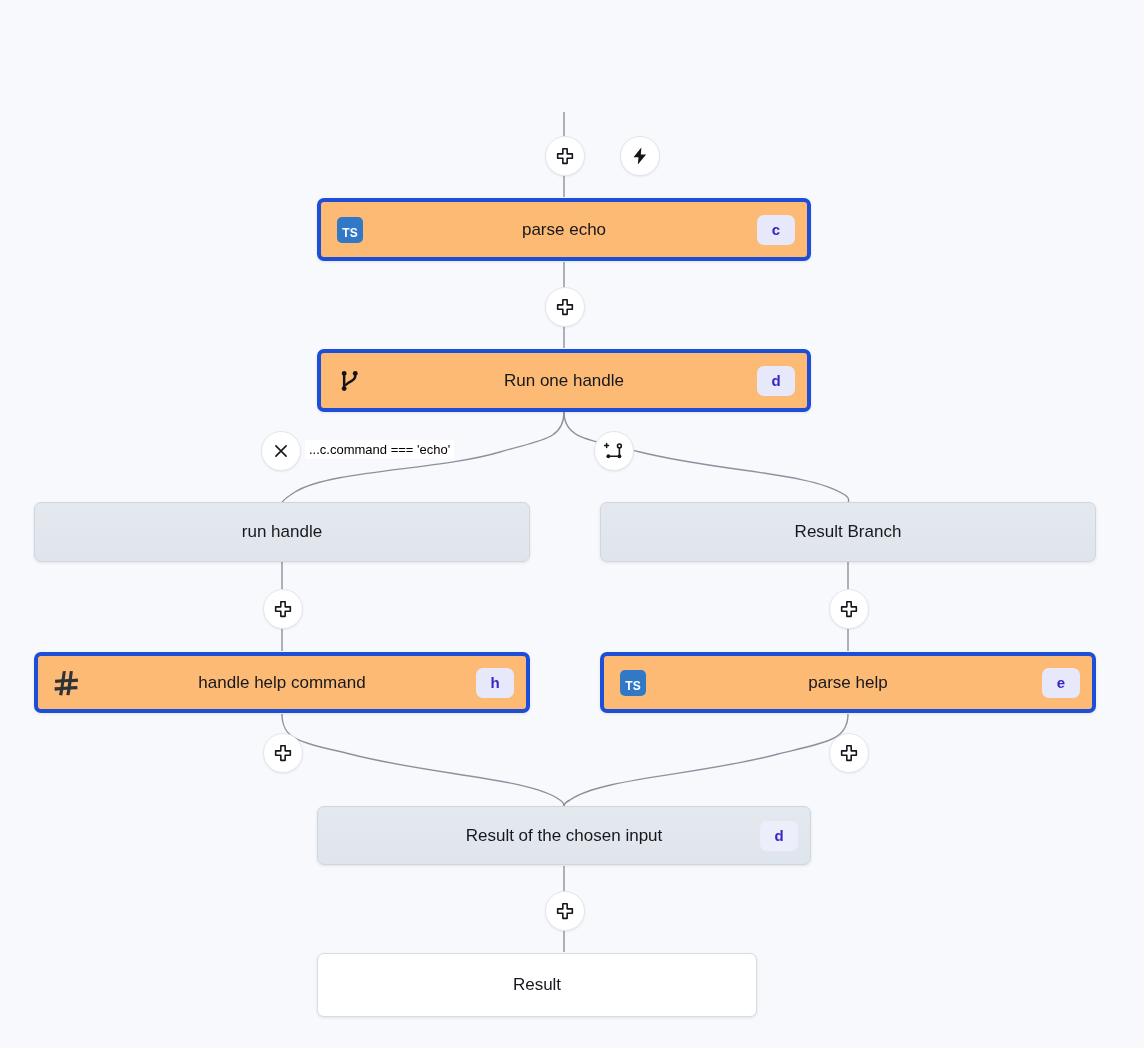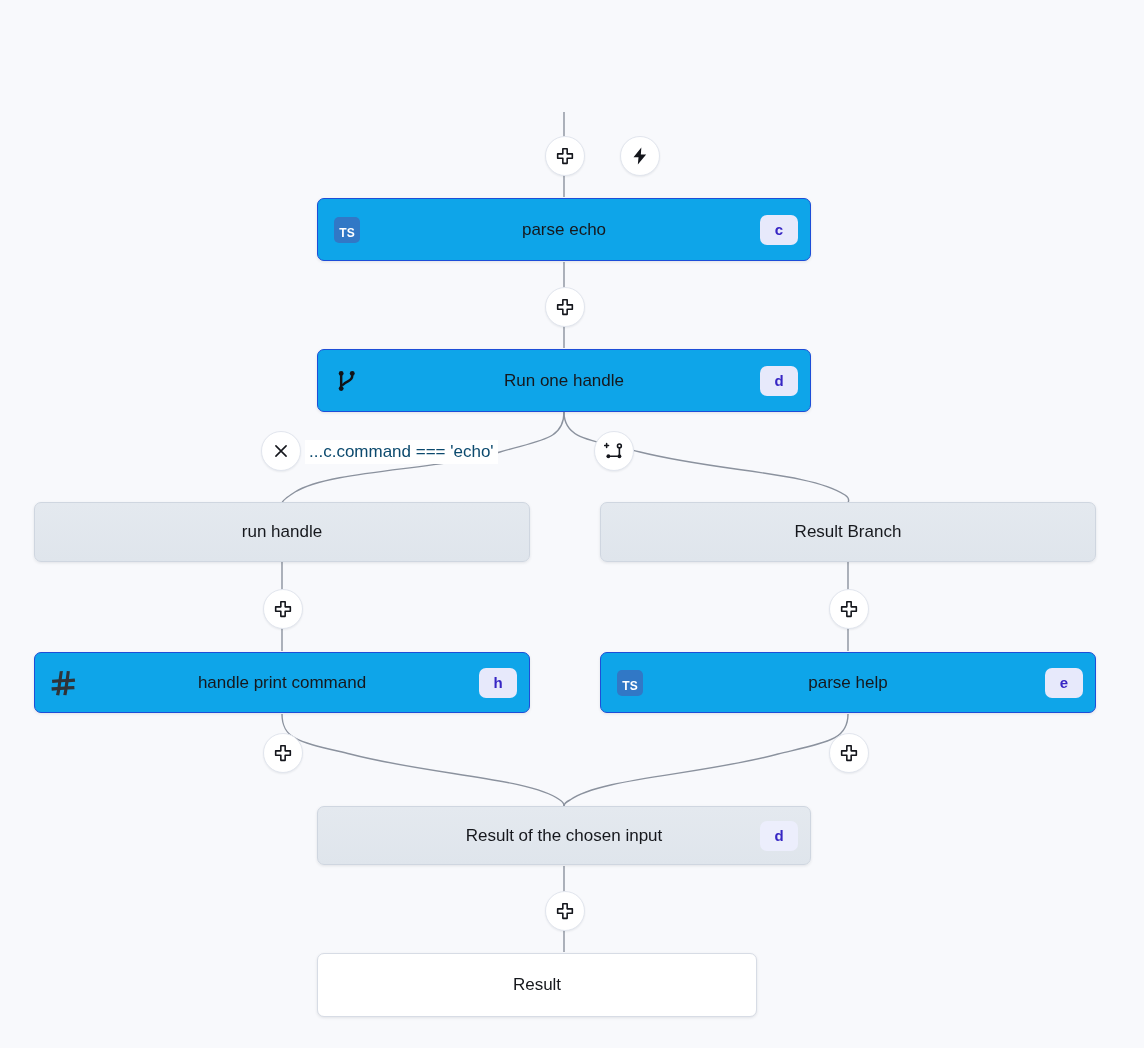--- a/index.html
+++ b/index.html
@@ -42,22 +42,22 @@
     box-shadow:0 1px 3px rgba(20,25,40,.10);
   }
   
   .node-virtual{
     background:linear-gradient(180deg,#e4e9ef 0%,#dfe5ec 100%);
     border:1px solid #cfd6e0;
     box-shadow:0 1px 3px rgba(20,25,40,.10);
   }
   
   .node-step{
-    background:#0ea5e9;
-    border:1px solid #1d4ed8;
+    background:#fdba74;
+    border:4px solid #1d4ed8;
     box-shadow:0 1px 3px rgba(20,25,40,.10);
   }
 
   .node-icon{
     position:absolute;left:14px;top:50%;transform:translateY(-50%);
     width:30px;height:30px;
     display:flex;align-items:center;justify-content:center;
   }
   .badge{
     position:absolute;right:12px;top:50%;transform:translateY(-50%);
@@ -87,22 +87,22 @@
     background:#ffffff;
     border:1px solid #e2e6ee;
     box-shadow:0 1px 2px rgba(20,25,40,.07);
     display:flex;align-items:center;justify-content:center;
   }
 
   
   .cond-chip{
     position:absolute;
     background:#ffffff;
-    color:#0c4a6e;
-    font-size:17px;
+    color:#000000;
+    font-size:13px;
     padding:2px 4px;
     white-space:nowrap;
   }
 </style>
 </head>
 <body>
 
 <div id="canvas">
 
   <svg id="edges" viewBox="0 0 1144 1048" xmlns="http://www.w3.org/2000/svg">
@@ -174,21 +174,21 @@
           <path d="M8.6 2.6 L11.1 2.4 L10.2 9.0 L13.4 8.8 L14.2 2.3 L16.7 2.6
                    L15.9 8.7 L20.6 8.3 L20.9 10.9 L15.6 11.3 L15.1 14.6
                    L20.2 14.3 L20.4 16.9 L14.8 17.2 L14.0 21.7 L11.4 21.5
                    L12.2 17.4 L9.0 17.6 L8.2 21.9 L5.6 21.6 L6.4 17.8
                    L2.2 18.1 L2.0 15.4 L6.8 15.1 L7.3 11.6 L2.6 11.9
                    L2.4 9.3 L7.7 8.9 Z M9.8 11.4 L9.3 14.9 L12.5 14.7
                    L13.0 11.2 Z"></path>
         </g>
       </svg>
     </span>
-    <span class="label">handle print command</span>
+    <span class="label">handle help command</span>
     <span class="badge">h</span>
   </div>
 
   <div class="node node-step" style="left:600px;top:652px;width:496px;height:61px;">
     <span class="node-icon">
       <span class="ts-icon">TS</span>
     </span>
     <span class="label">parse help</span>
     <span class="badge">e</span>
   </div>

